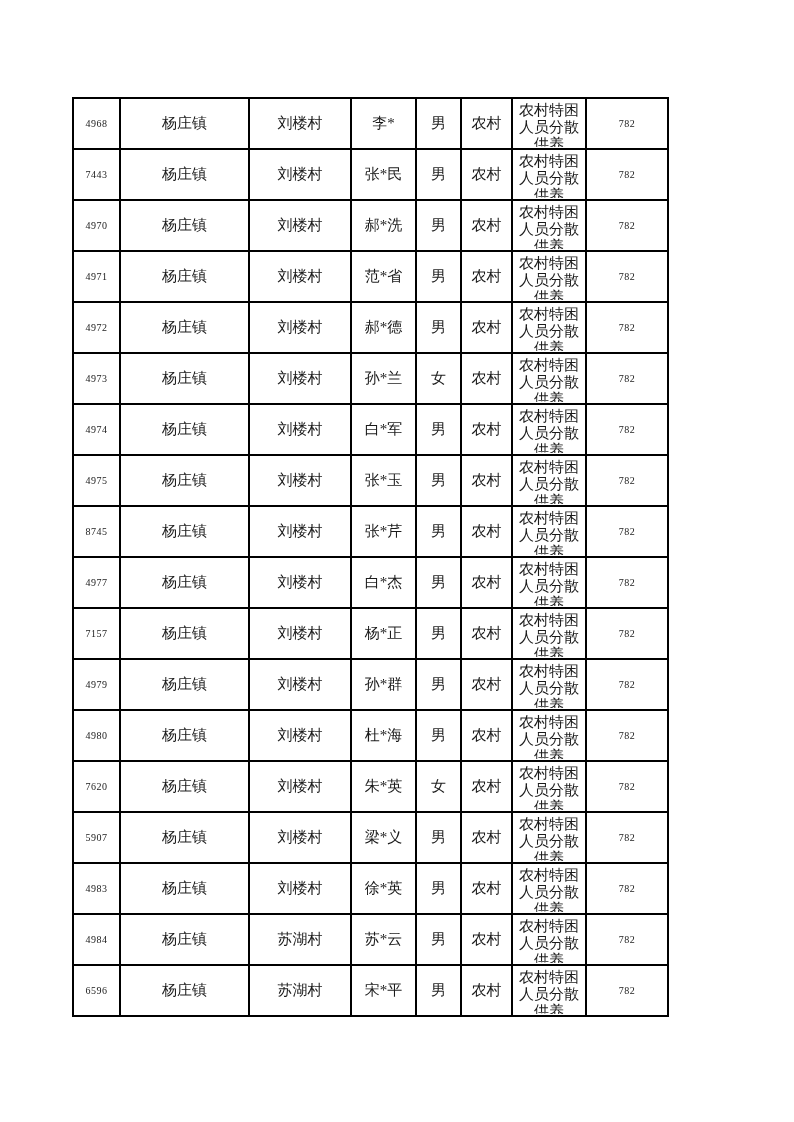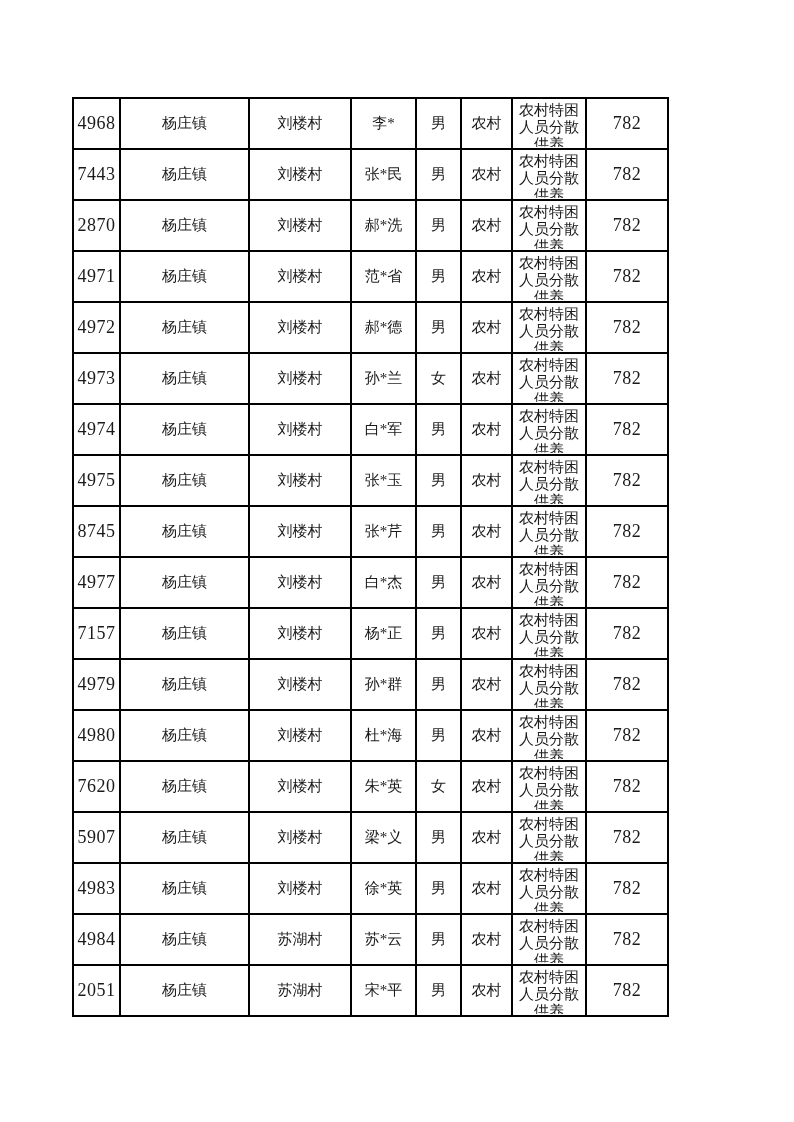--- a/index.html
+++ b/index.html
@@ -36,21 +36,21 @@
   .cell {
     height: 45px;
     overflow: hidden;
     display: flex;
     align-items: center;
     justify-content: center;
     text-align: center;
     white-space: nowrap;
   }
   .cell.num {
-    font-size: 18px;
+    font-size: 10px;
     letter-spacing: 0.5px;
   }
   
   .cell.wrap {
     display: block;
     white-space: normal;
     word-break: break-all;
     line-height: 17px;
     padding-top: 1px;
     text-align: center;
@@ -119,21 +119,21 @@
           </td>
           <td>
             <div class="cell wrap">农村特困人员分散供养</div>
           </td>
           <td>
             <div class="cell num">782</div>
           </td>
         </tr>
         <tr>
           <td>
-            <div class="cell num">2870</div>
+            <div class="cell num">4970</div>
           </td>
           <td>
             <div class="cell">杨庄镇</div>
           </td>
           <td>
             <div class="cell">刘楼村</div>
           </td>
           <td>
             <div class="cell">郝*洗</div>
           </td>
@@ -509,21 +509,21 @@
           </td>
           <td>
             <div class="cell wrap">农村特困人员分散供养</div>
           </td>
           <td>
             <div class="cell num">782</div>
           </td>
         </tr>
         <tr>
           <td>
-            <div class="cell num">2051</div>
+            <div class="cell num">6596</div>
           </td>
           <td>
             <div class="cell">杨庄镇</div>
           </td>
           <td>
             <div class="cell">苏湖村</div>
           </td>
           <td>
             <div class="cell">宋*平</div>
           </td>

